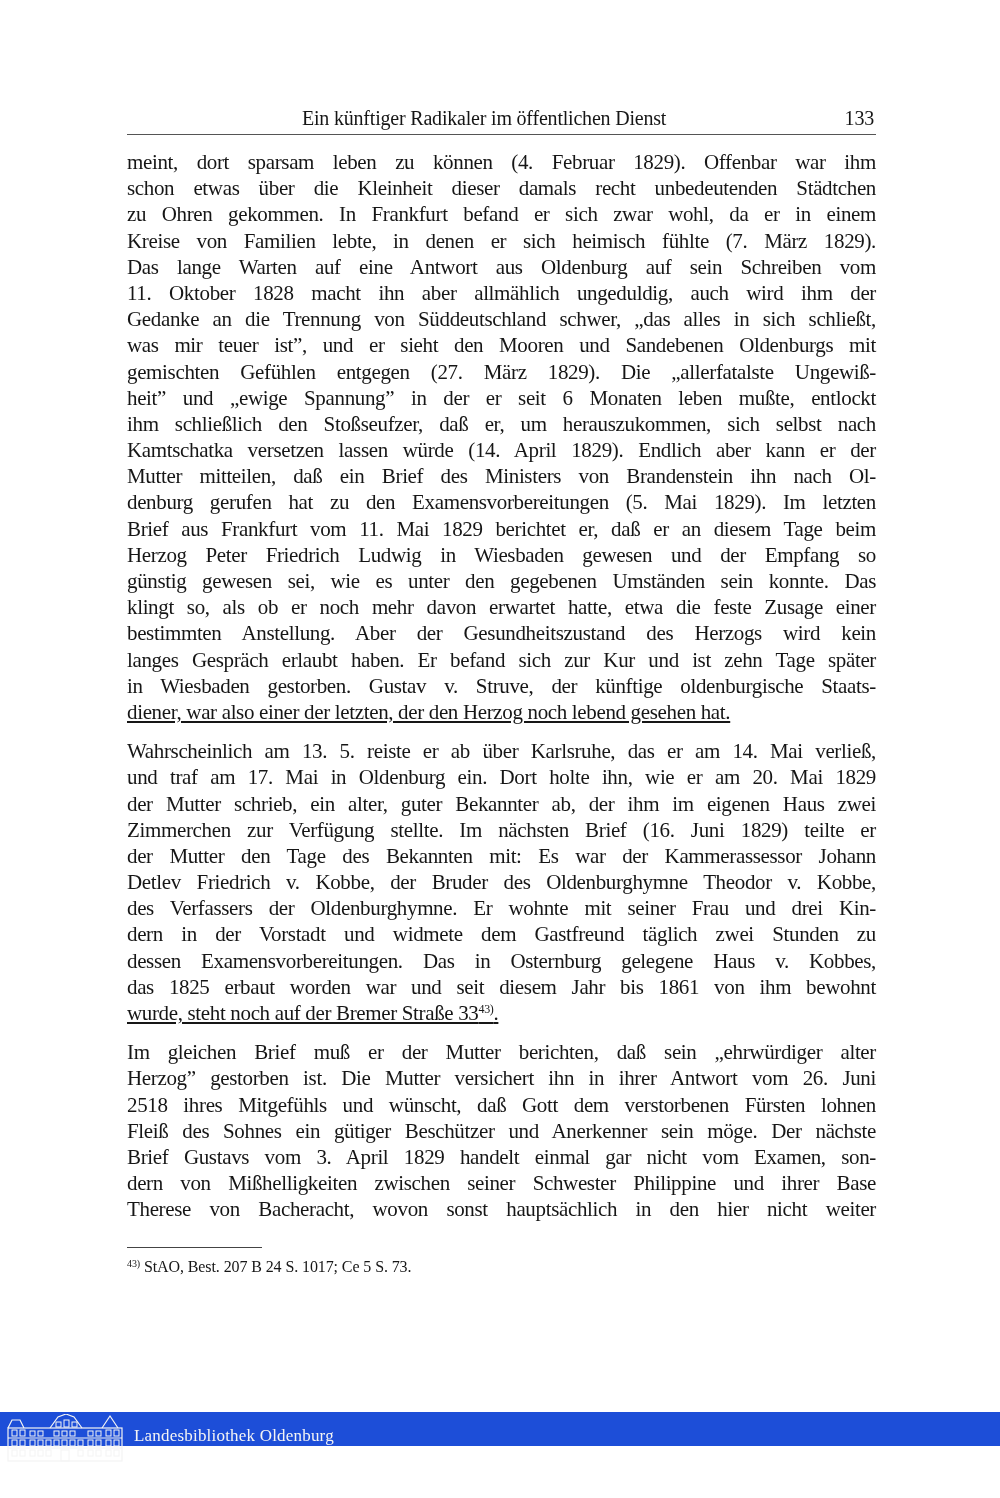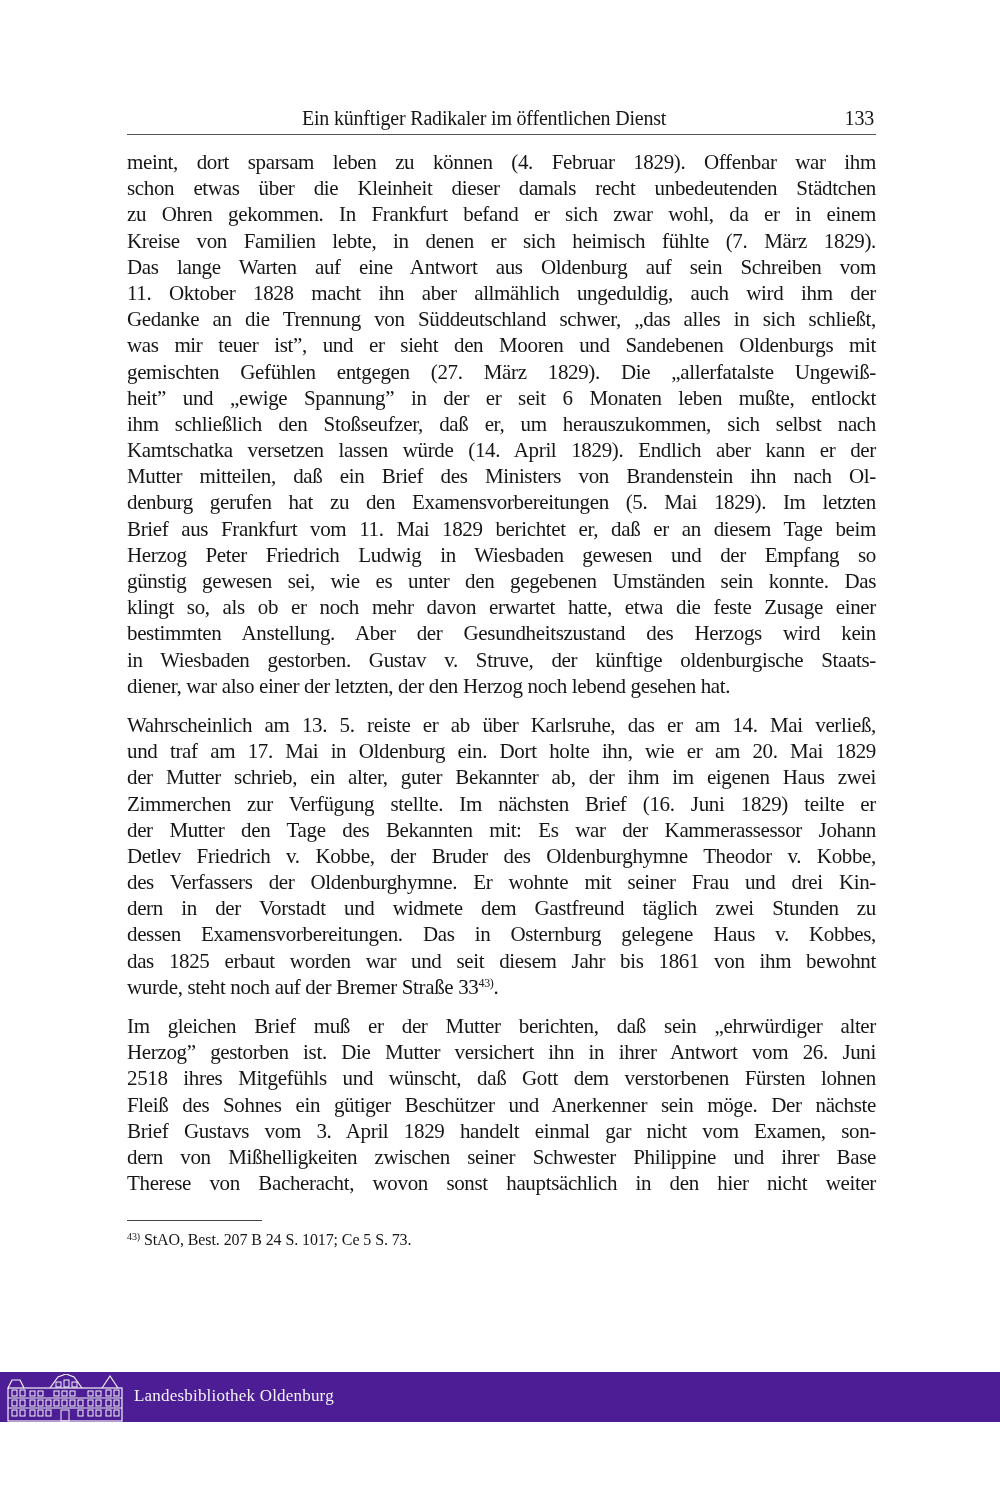--- a/index.html
+++ b/index.html
@@ -52,20 +52,21 @@
     .line {
       display: block;
       text-align: justify;
       text-align-last: justify;
       white-space: nowrap;
       height: 26.2px;
       overflow: visible;
     }
     .line.last {
       text-align-last: left;
+      text-decoration: underline;
     }
     sup.fnref {
       font-size: 12px;
       vertical-align: 7px;
       line-height: 0;
     }
     .footnote-rule {
       width: 135px;
       height: 0;
       border-top: 1px solid #444;
@@ -77,24 +78,24 @@
       letter-spacing: -0.1px;
     }
     .footnote sup {
       font-size: 10px;
       vertical-align: 5px;
       line-height: 0;
     }
     .footer-bar {
       position: absolute;
       left: 0;
-      top: 1372px;
+      top: 1412px;
       width: 1000px;
-      height: 50px;
-      background: #4c1d95;
+      height: 34px;
+      background: #1d4ed8;
     }
     .footer-logo {
       position: absolute;
       left: 6px;
       top: 2px;
       width: 118px;
       height: 48px;
     }
     .footer-label {
       position: absolute;
@@ -129,20 +130,21 @@
       <span class="line">heit” und „ewige Spannung” in der er seit 6 Monaten leben mußte, entlockt</span>
       <span class="line">ihm schließlich den Stoßseufzer, daß er, um herauszukommen, sich selbst nach</span>
       <span class="line">Kamtschatka versetzen lassen würde (14. April 1829). Endlich aber kann er der</span>
       <span class="line">Mutter mitteilen, daß ein Brief des Ministers von Brandenstein ihn nach Ol-</span>
       <span class="line">denburg gerufen hat zu den Examensvorbereitungen (5. Mai 1829). Im letzten</span>
       <span class="line">Brief aus Frankfurt vom 11. Mai 1829 berichtet er, daß er an diesem Tage beim</span>
       <span class="line">Herzog Peter Friedrich Ludwig in Wiesbaden gewesen und der Empfang so</span>
       <span class="line">günstig gewesen sei, wie es unter den gegebenen Umständen sein konnte. Das</span>
       <span class="line">klingt so, als ob er noch mehr davon erwartet hatte, etwa die feste Zusage einer</span>
       <span class="line">bestimmten Anstellung. Aber der Gesundheitszustand des Herzogs wird kein</span>
+      <span class="line">langes Gespräch erlaubt haben. Er befand sich zur Kur und ist zehn Tage später</span>
       <span class="line">in Wiesbaden gestorben. Gustav v. Struve, der künftige oldenburgische Staats-</span>
       <span class="line last">diener, war also einer der letzten, der den Herzog noch lebend gesehen hat.</span>
     </div>
 
     <div class="para">
       <span class="line">Wahrscheinlich am 13. 5. reiste er ab über Karlsruhe, das er am 14. Mai verließ,</span>
       <span class="line">und traf am 17. Mai in Oldenburg ein. Dort holte ihn, wie er am 20. Mai 1829</span>
       <span class="line">der Mutter schrieb, ein alter, guter Bekannter ab, der ihm im eigenen Haus zwei</span>
       <span class="line">Zimmerchen zur Verfügung stellte. Im nächsten Brief (16. Juni 1829) teilte er</span>
       <span class="line">der Mutter den Tage des Bekannten mit: Es war der Kammerassessor Johann</span>

